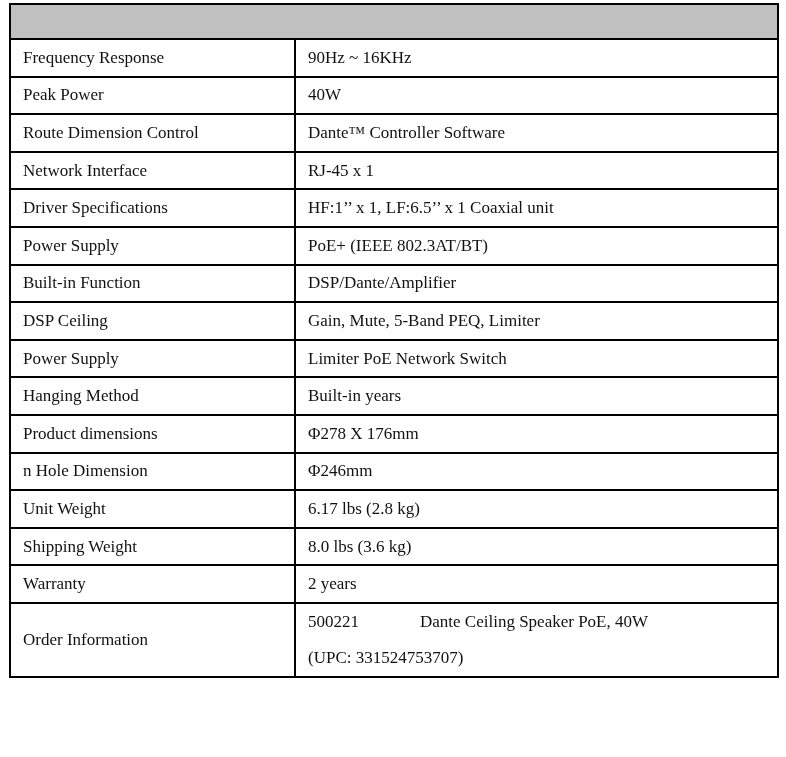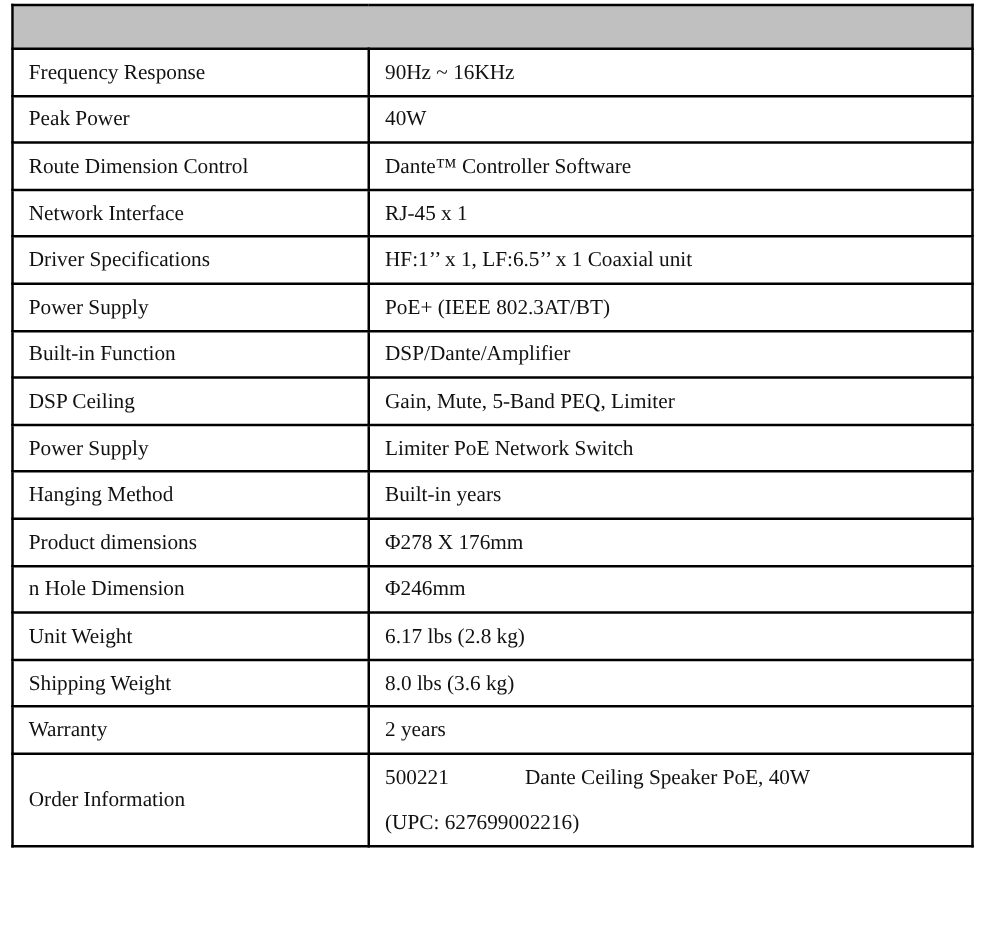--- a/index.html
+++ b/index.html
@@ -89,17 +89,17 @@
     <tr class="row">
         <td>Warranty</td>
         <td>2 years</td>
       </tr>
     <tr class="order">
       <td>Order Information</td>
       <td class="v2">
         <span class="line">
           <span class="ordnum">500221</span><span>Dante Ceiling Speaker PoE, 40W</span>
         </span>
-        <span class="line">(UPC: 627699002216)</span>
+        <span class="line">(UPC: 331524753707)</span>
       </td>
     </tr>
   </tbody>
 </table>
 
 </body></html>

